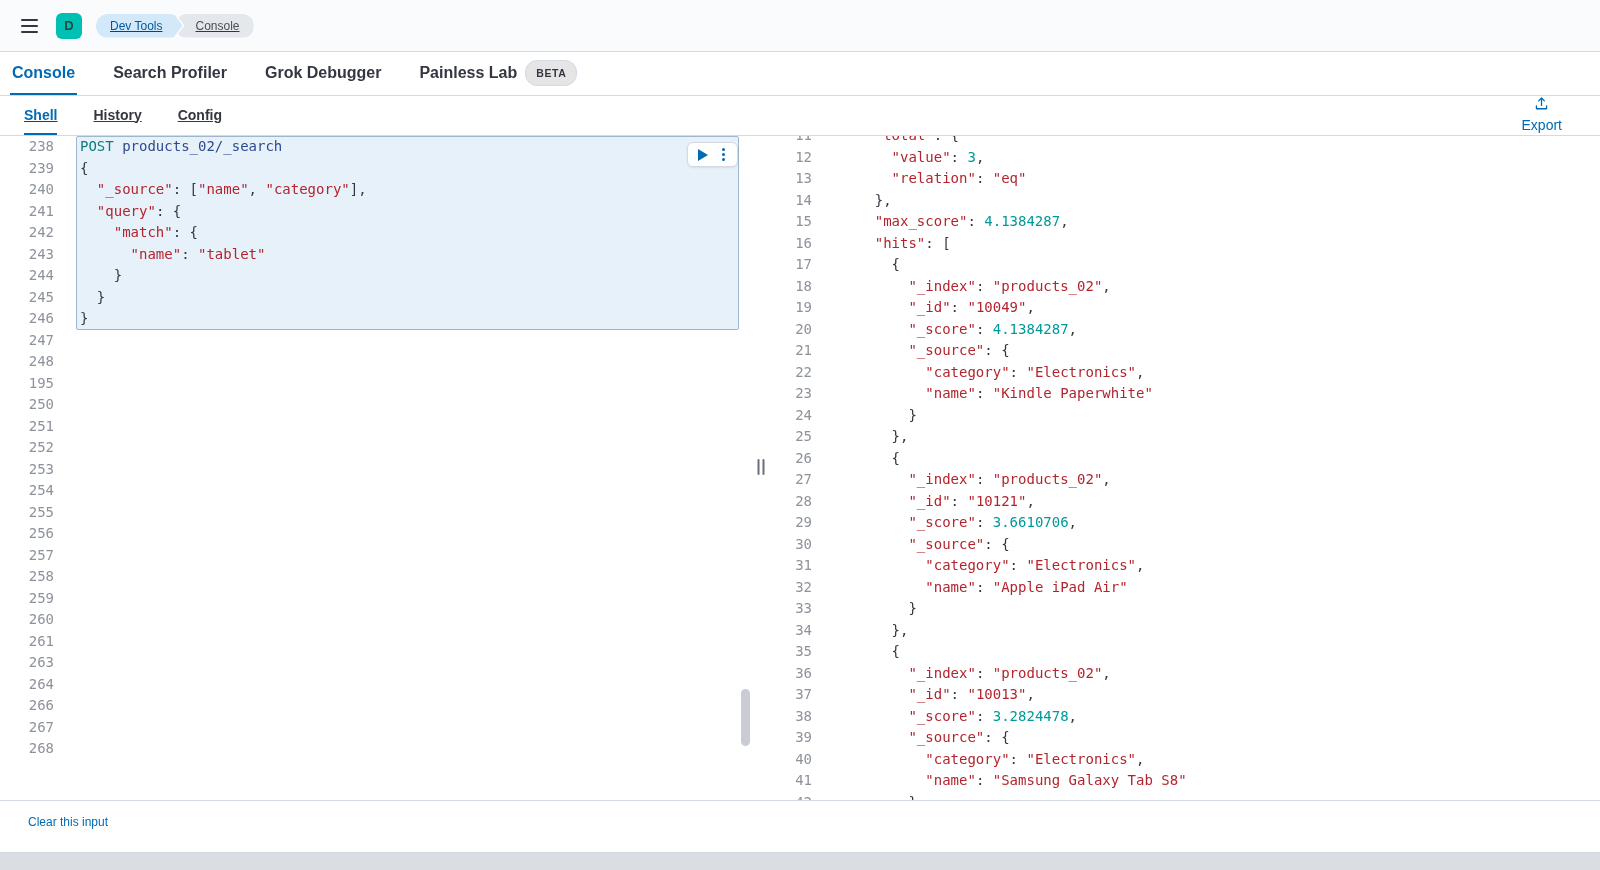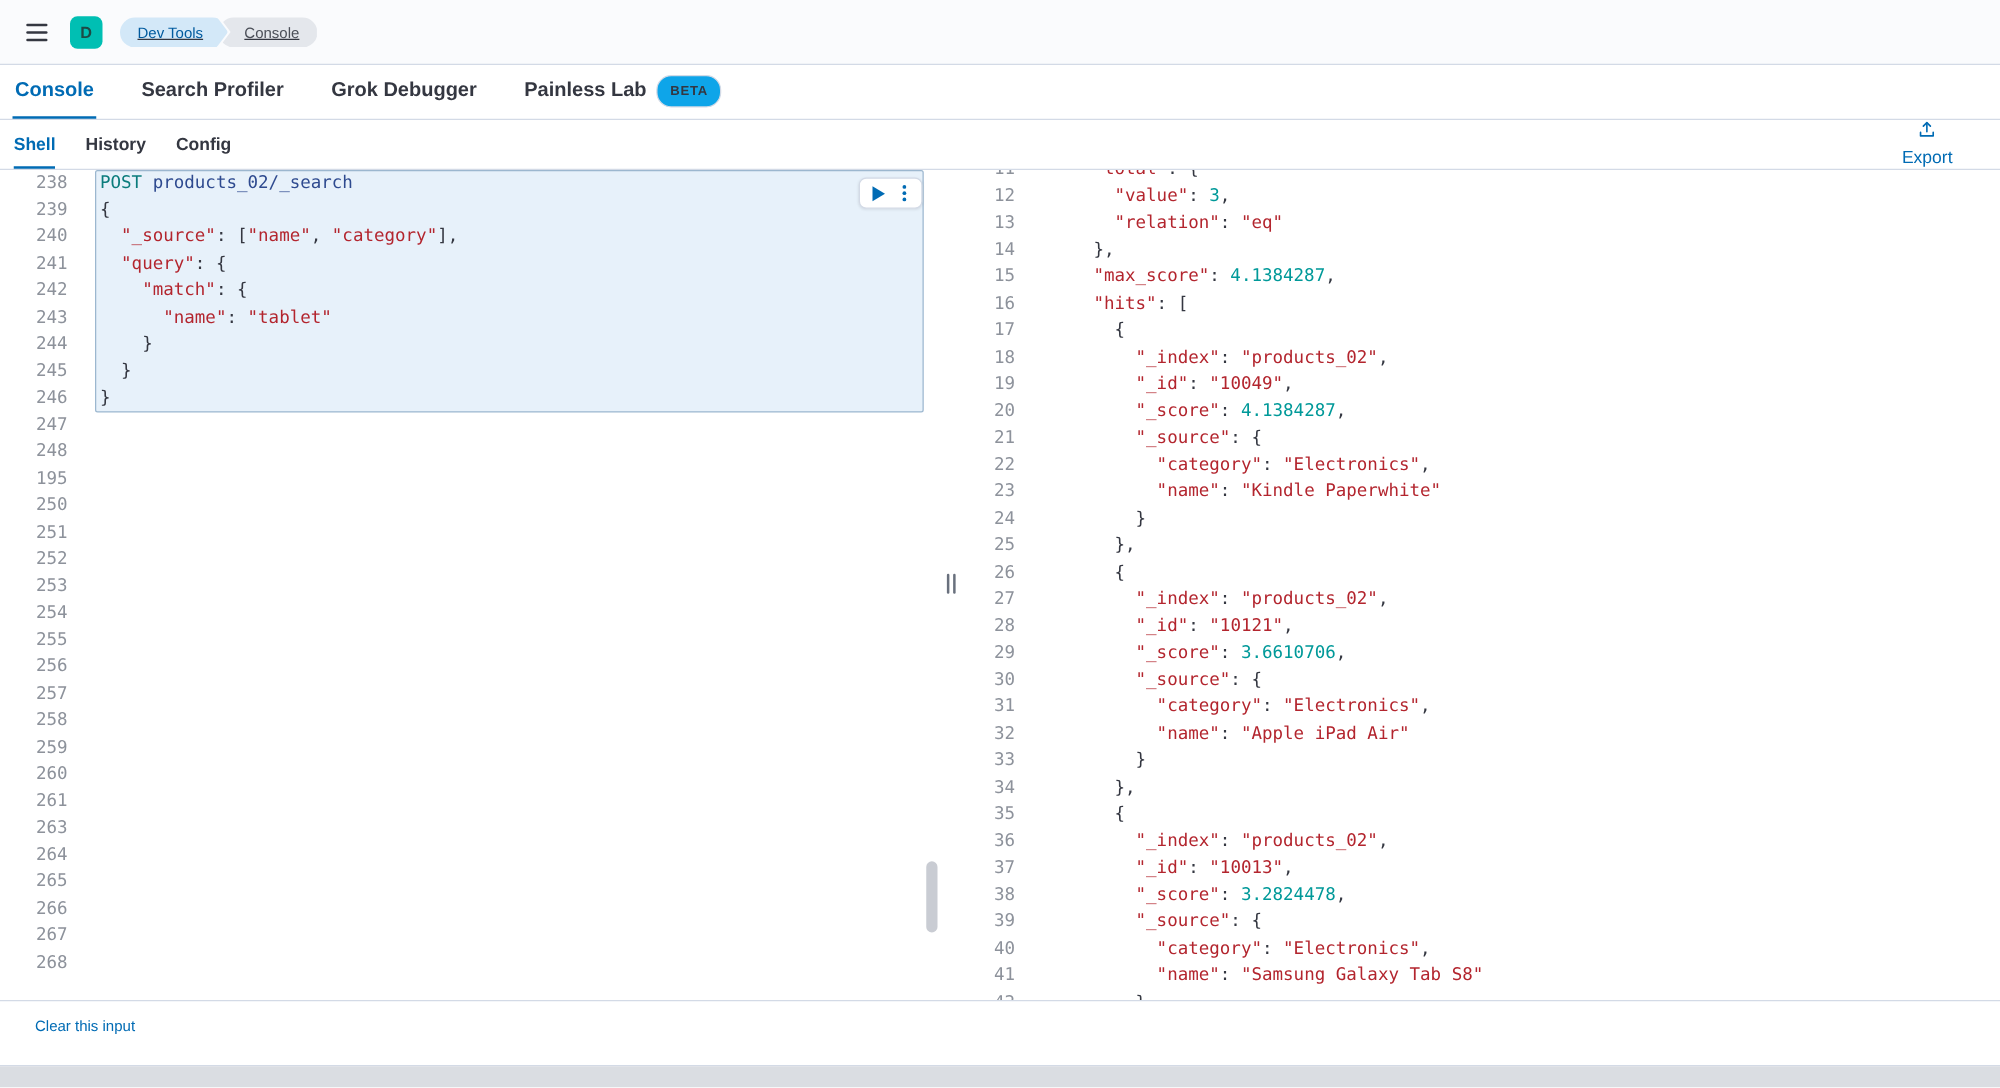--- a/index.html
+++ b/index.html
@@ -46,28 +46,29 @@
   }
   .tab {
     display:flex; align-items:center; gap:8px;
     font-size:16px; font-weight:600; color:#343741;
     border-bottom:2px solid transparent; padding:0 2px; cursor:pointer;
   }
   .tab.active { color:var(--primary,#006bb4); border-bottom-color:var(--primary,#006bb4); }
   .beta {
     font-size:10.5px; font-weight:600; letter-spacing:.6px; color:#343741;
     border:1px solid var(--border,#d3dae6); border-radius:12px;
-    padding:6px 10px; background:#0ea5e9;
+    padding:6px 10px; background:#e5e5e5;
   }
 
   
   .subtabs {
-    height:40px; display:flex; align-items:stretch; gap:24px;
-    padding-left:11px; background:#fff; position:relative;
+    height:40px; display:flex; align-items:stretch; gap:36px;
+    padding-left:24px; background:#fff; position:relative;
     border-bottom:1px solid var(--border,#d3dae6);
+    text-decoration:underline;
   }
   .subtab {
     display:flex; align-items:center; font-size:14px; font-weight:600;
     color:#343741; border-bottom:2px solid transparent; cursor:pointer;
   }
   .subtab.active { color:var(--primary,#006bb4); border-bottom-color:var(--primary,#006bb4); }
   .export {
     position:absolute; right:38px; top:0; height:100%;
     display:flex; align-items:center; gap:6px;
     color:var(--primary,#006bb4); font-size:14px; cursor:pointer;flex-direction:column;
@@ -276,24 +277,20 @@
         </div>
         <div class="line">
           <span class="gutter">263</span>
           <span class="code"></span>
         </div>
         <div class="line">
           <span class="gutter">264</span>
           <span class="code"></span>
         </div>
         <div class="line">
-          <span class="gutter">265</span>
-          <span class="code"></span>
-        </div>
-        <div class="line">
           <span class="gutter">266</span>
           <span class="code"></span>
         </div>
         <div class="line">
           <span class="gutter">267</span>
           <span class="code"></span>
         </div>
         <div class="line">
           <span class="gutter">268</span>
           <span class="code"></span>

